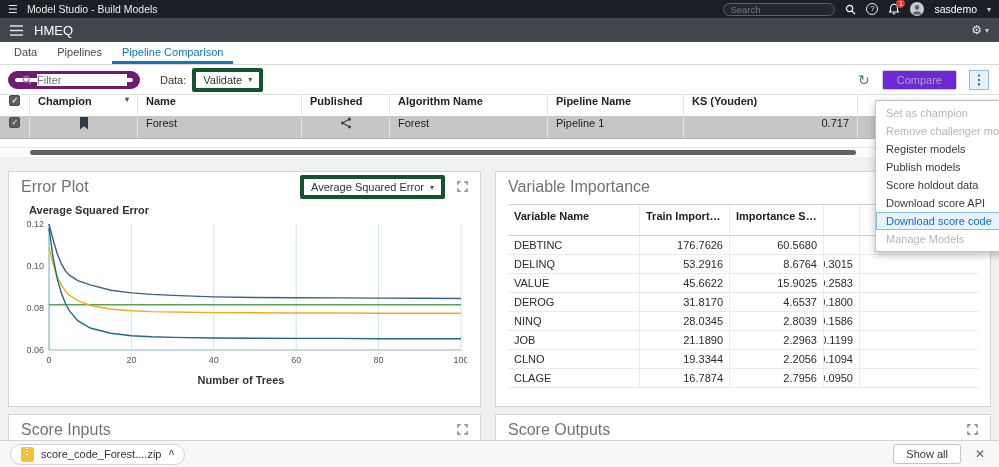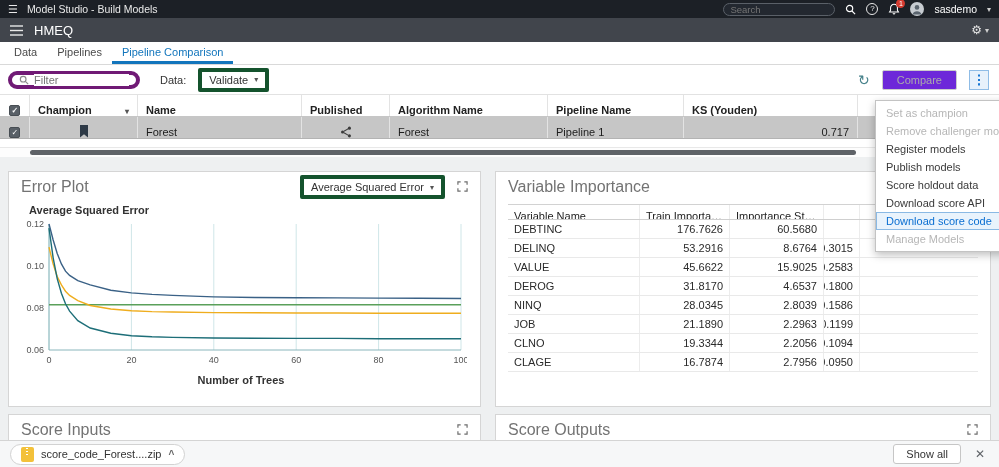--- a/index.html
+++ b/index.html
@@ -26,33 +26,33 @@
   .projectbar .right { margin-left: auto; display: flex; align-items: center; gap: 3px; color: #e4e4e4; cursor: pointer; }
   .projectbar .gear { font-size: 12px; }
 
   
   .tabbar { height: 23px; background: #fff; border-bottom: 1px solid #d9d9d9; display: flex; align-items: stretch; padding: 0 4px; }
   .tab { font-size: 11px; color: #4a4a4a; padding: 0 10px; display: flex; align-items: center; border-bottom: 3px solid transparent; cursor: pointer; }
   .tab.active { color: #1275bc; border-bottom-color: #1275bc; }
 
   
   .toolbar { height: 30px; background: #fff; display: flex; align-items: center; padding: 0 8px; border-bottom: 1px solid #e2e2e2; }
-  .filterbox { width: 132px; height: 18px; border: 4px solid #701a75; border-radius: 9px; display: flex; align-items: center; padding: 0 7px; gap: 5px; background: #fff; }
+  .filterbox { width: 132px; height: 18px; border: 7px solid #701a75; border-radius: 9px; display: flex; align-items: center; padding: 0 7px; gap: 5px; background: #fff; }
   .filterbox input { flex: 1; border: none; outline: none; font-size: 11px; color: #555; font-family: "Liberation Sans", sans-serif; width: 90px; }
-  .data-label { font-size: 11px; color: #333; margin-left: 20px; margin-right: 12px; }
+  .data-label { font-size: 11px; color: #333; margin-left: 20px; margin-right: 6px; }
   .select-btn { border: 4px solid #14532d; border-radius: 2px; background: #fff; font-size: 11px; color: #333; padding: 2px 7px; display: flex; align-items: center; gap: 6px; cursor: pointer; }
   .toolbar .right { margin-left: auto; display: flex; align-items: center; gap: 12px; padding-right: 2px; }
   .refresh { color: #46818a; font-size: 14px; line-height: 1; cursor: pointer; }
   .compare-btn { border: 1px solid #cccccc; border-radius: 2px; background: #6d28d9; color: #ababab; font-size: 11px; padding: 3px 14px; cursor: default; }
   .kebab-btn { width: 20px; height: 20px; background: #e7f1fb; border: 1px solid #8fbce6; color: #0a6ed1; font-size: 13px; font-weight: bold; display: flex; align-items: center; justify-content: center; cursor: pointer; }
 
   
   .mtable-header, .mtable-row, .mtable-empty { display: grid; grid-template-columns: 30px 108px 164px 88px 158px 136px 174px 1fr; }
   .mtable-header { height: 22px; border-bottom: 1px solid #c6c6c6; font-size: 11px; font-weight: bold; color: #222; background: #fff; }
-  .mtable-header > div, .mtable-row > div { display: flex; align-items: flex-end; padding: 0 8px; border-right: 1px solid #e3e3e3; overflow: hidden; white-space: nowrap; }
+  .mtable-header > div, .mtable-row > div { display: flex; align-items: flex-start; padding: 0 8px; border-right: 1px solid #e3e3e3; overflow: hidden; white-space: nowrap; }
   .mtable-header > div:last-child, .mtable-row > div:last-child { border-right: none; }
   .col-champ { justify-content: space-between; }
   .mtable-row { height: 22px; background: #c6c6c6; border-bottom: 1px solid #b3b3b3; font-size: 11px; color: #1c1c1c; }
   .cell-center { justify-content: center; }
   .cell-right { justify-content: flex-end; }
   .checkbox { width: 11px; height: 11px; background: #596067; border: 1px solid #474d53; border-radius: 2px; position: relative; cursor: pointer; }
   .checkbox::after { content: "✓"; position: absolute; color: #fff; font-size: 8px; left: 1.5px; top: -0.5px; }
   .mtable-empty { height: 9px; background: #fff; border-bottom: 1px solid #e8e8e8; }
   .scrollrow { height: 9px; background: #fdfdfd; position: relative; }
   .hscroll-thumb { position: absolute; left: 30px; top: 2px; width: 826px; height: 5px; background: #5f6368; border-radius: 3px; cursor: pointer; }
@@ -72,21 +72,21 @@
 
   
   .chart-wrap { position: relative; height: 200px; }
   .y-axis-title { position: absolute; left: 20px; top: 2px; font-size: 11px; font-weight: bold; color: #333; }
   .x-axis-title { position: absolute; left: 0; right: 7px; top: 172px; text-align: center; font-size: 11px; font-weight: bold; color: #333; }
   #error-chart-svg { position: absolute; left: 6px; top: 16px; }
 
   
   .vi-table { margin: 2px 12px 0 12px; }
   .vi-head, .vi-row { display: grid; grid-template-columns: 132px 90px 94px 36px; }
-  .vi-head { height: 16px; font-size: 11px; font-weight: normal; color: #222; border-top: 1px solid #d2d2d2; border-bottom: 1px solid #cfcfcf; }
+  .vi-head { height: 32px; font-size: 11px; font-weight: bold; color: #222; border-top: 1px solid #d2d2d2; border-bottom: 1px solid #cfcfcf; }
   .vi-head > div, .vi-row > div { display: flex; align-items: center; padding: 0 6px; border-right: 1px solid #ececec; white-space: nowrap; overflow: hidden; text-overflow: ellipsis; }
   .vi-head > div { display: block; line-height: 23px; }
   .vi-row { height: 19px; font-size: 11px; color: #2a2a2a; border-bottom: 1px solid #e9e9e9; }
   .vi-cell.c1, .vi-cell.c2, .vi-cell.c3, .vi-head .h1, .vi-head .h2, .vi-head .h3 { justify-content: flex-end; text-align: right; }
 
   
   .context-menu { position: absolute; top: 100px; left: 858px; width: 137px; background: #fff; border: 1px solid #c3c3c3; box-shadow: 0 3px 8px rgba(0,0,0,0.25); padding: 3px 0; z-index: 60; margin-left: 17px; }
   .menu-item { font-size: 11px; padding: 2px 10px; line-height: 14px; white-space: nowrap; cursor: pointer; }
   .menu-item.disabled { color: #b6b6b6; cursor: default; }
   .menu-item.enabled { color: #3a3a3a; }

